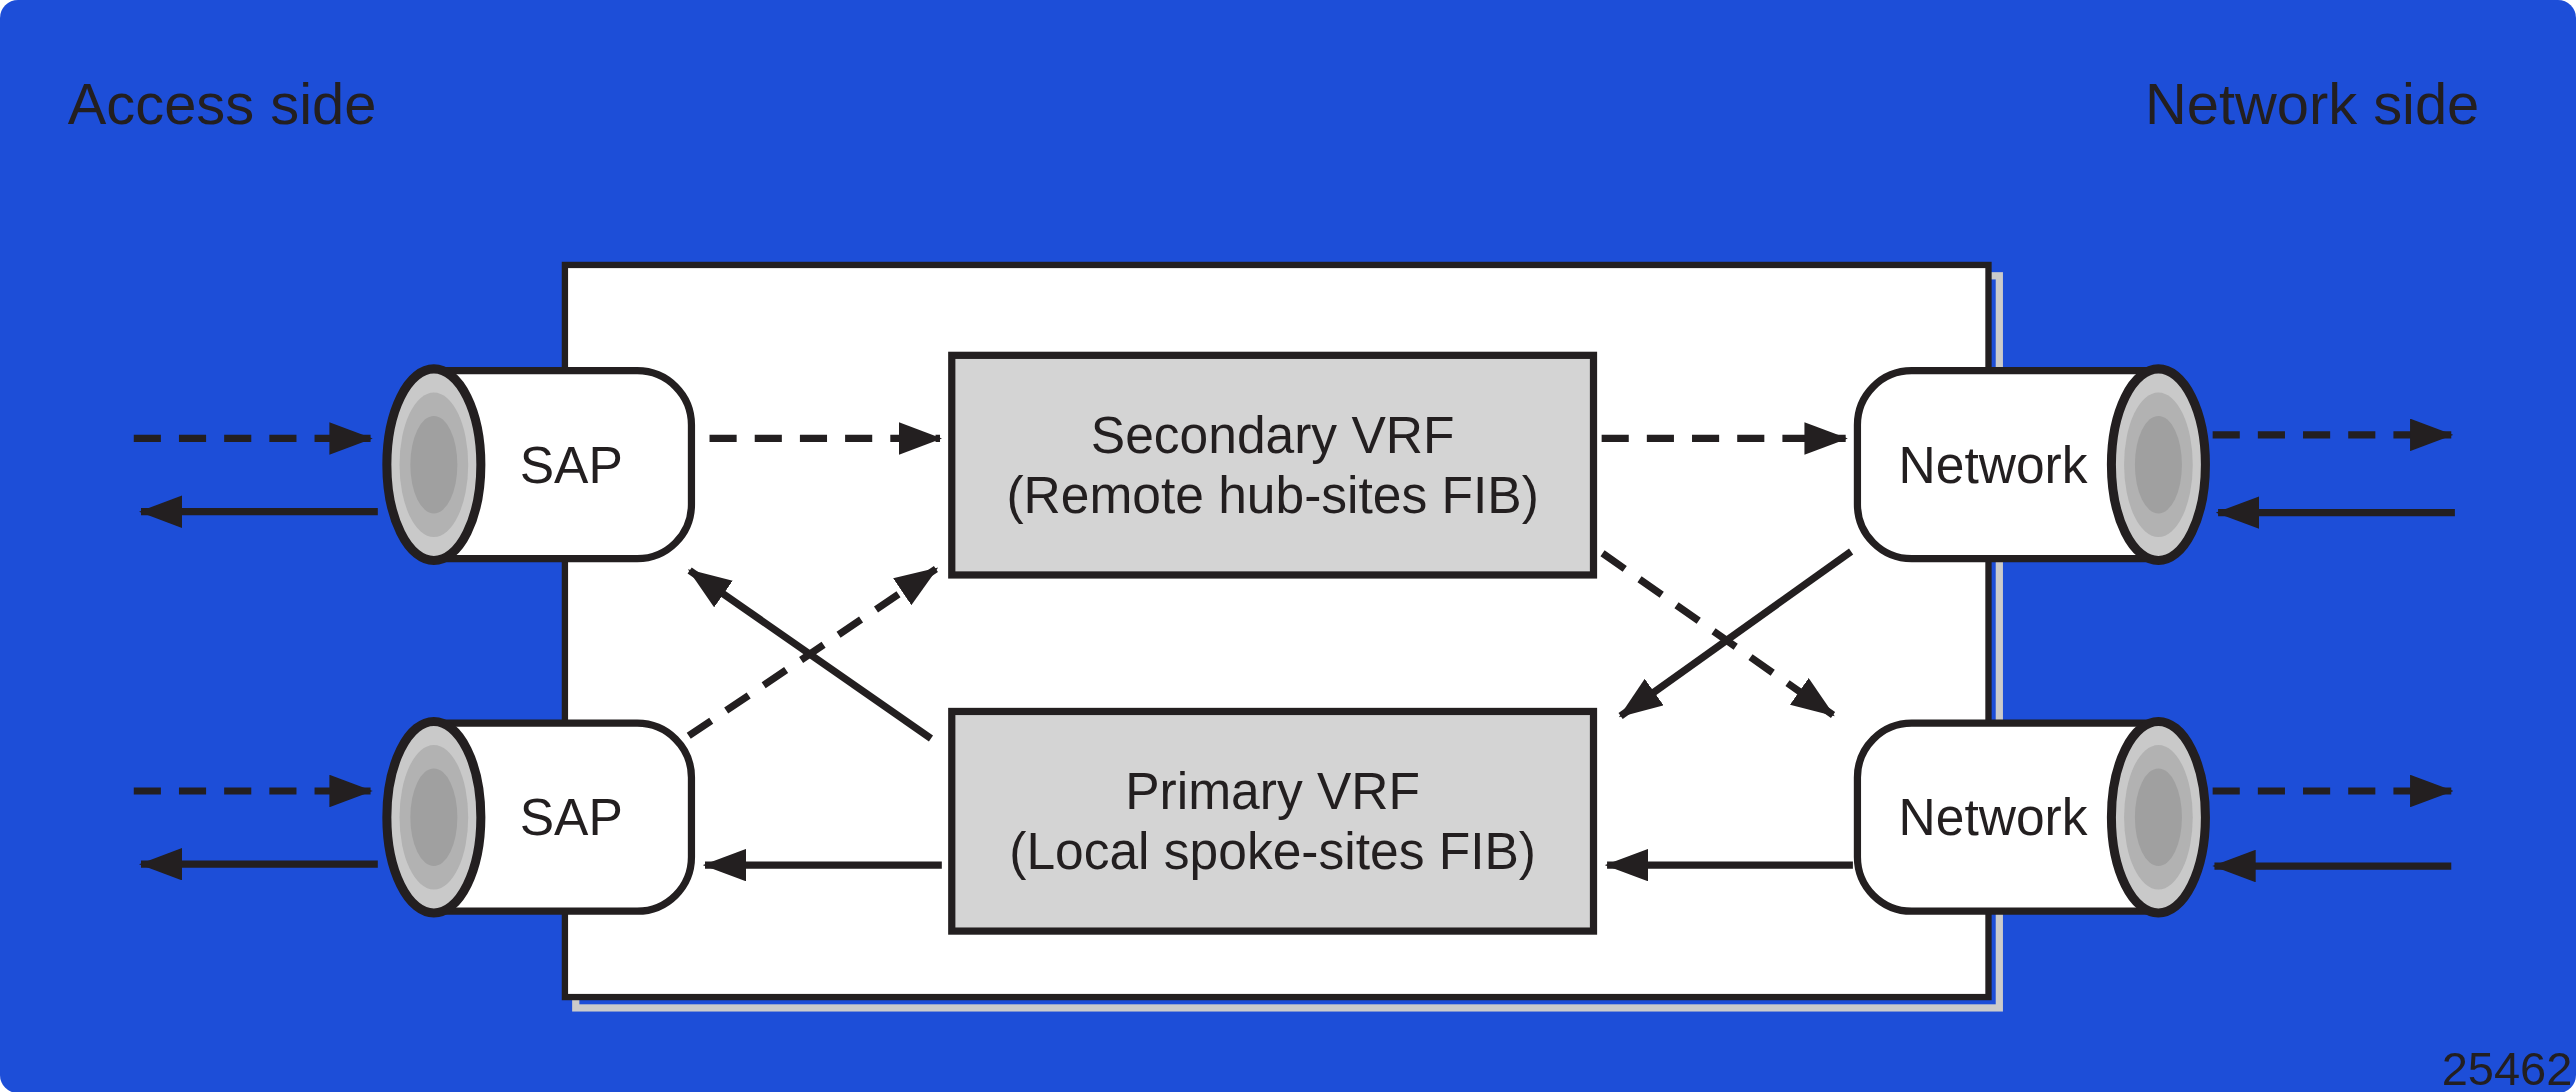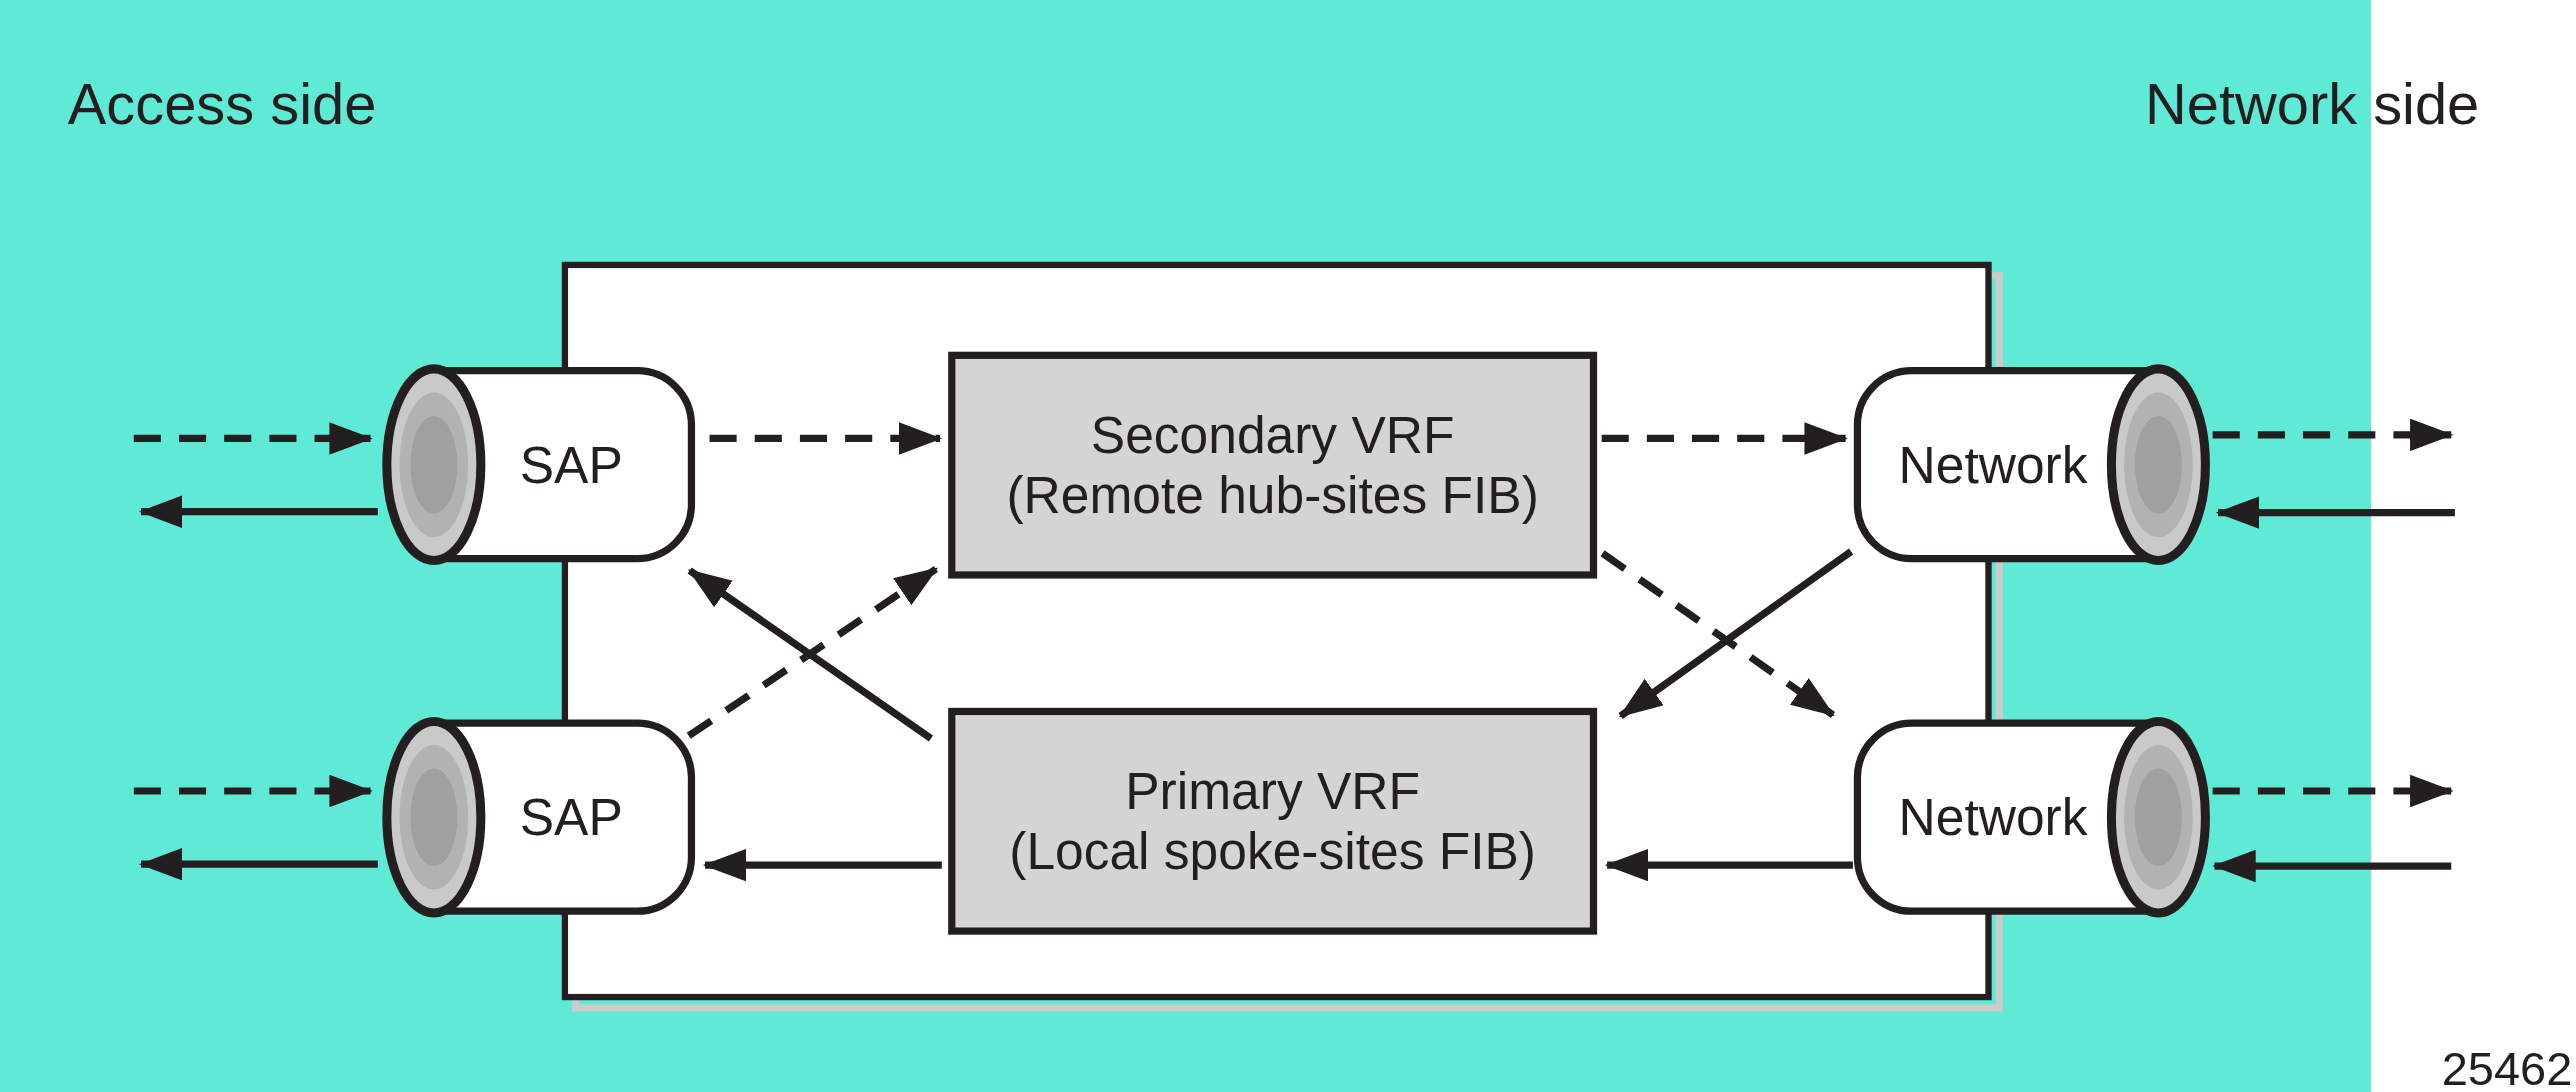--- a/index.html
+++ b/index.html
@@ -2,24 +2,25 @@
 <html style="font-size:14.5px"><head>
 <meta charset="utf-8">
 <style>
   html, body {
     margin: 0;
     padding: 0;
     background: #ffffff;
   }
   .figure-wrap {
     position: relative;
-    width: 2371px;
+    width: 2576px;
     height: 1093px;
-    background: #5eead4;
+    background: #1d4ed8;
     font-family: "Liberation Sans", "DejaVu Sans", sans-serif;
+    border-radius: 18px;
   }
   svg { display: block; }
   text {
     font-family: "Liberation Sans", "DejaVu Sans", sans-serif;
     fill: #231f20;
   }
   .side-label   { font-size: 64px; }
   .box-label    { font-size: 57px; }
   .port-label   { font-size: 57px; }
   .fig-number   { font-size: 52px; }

